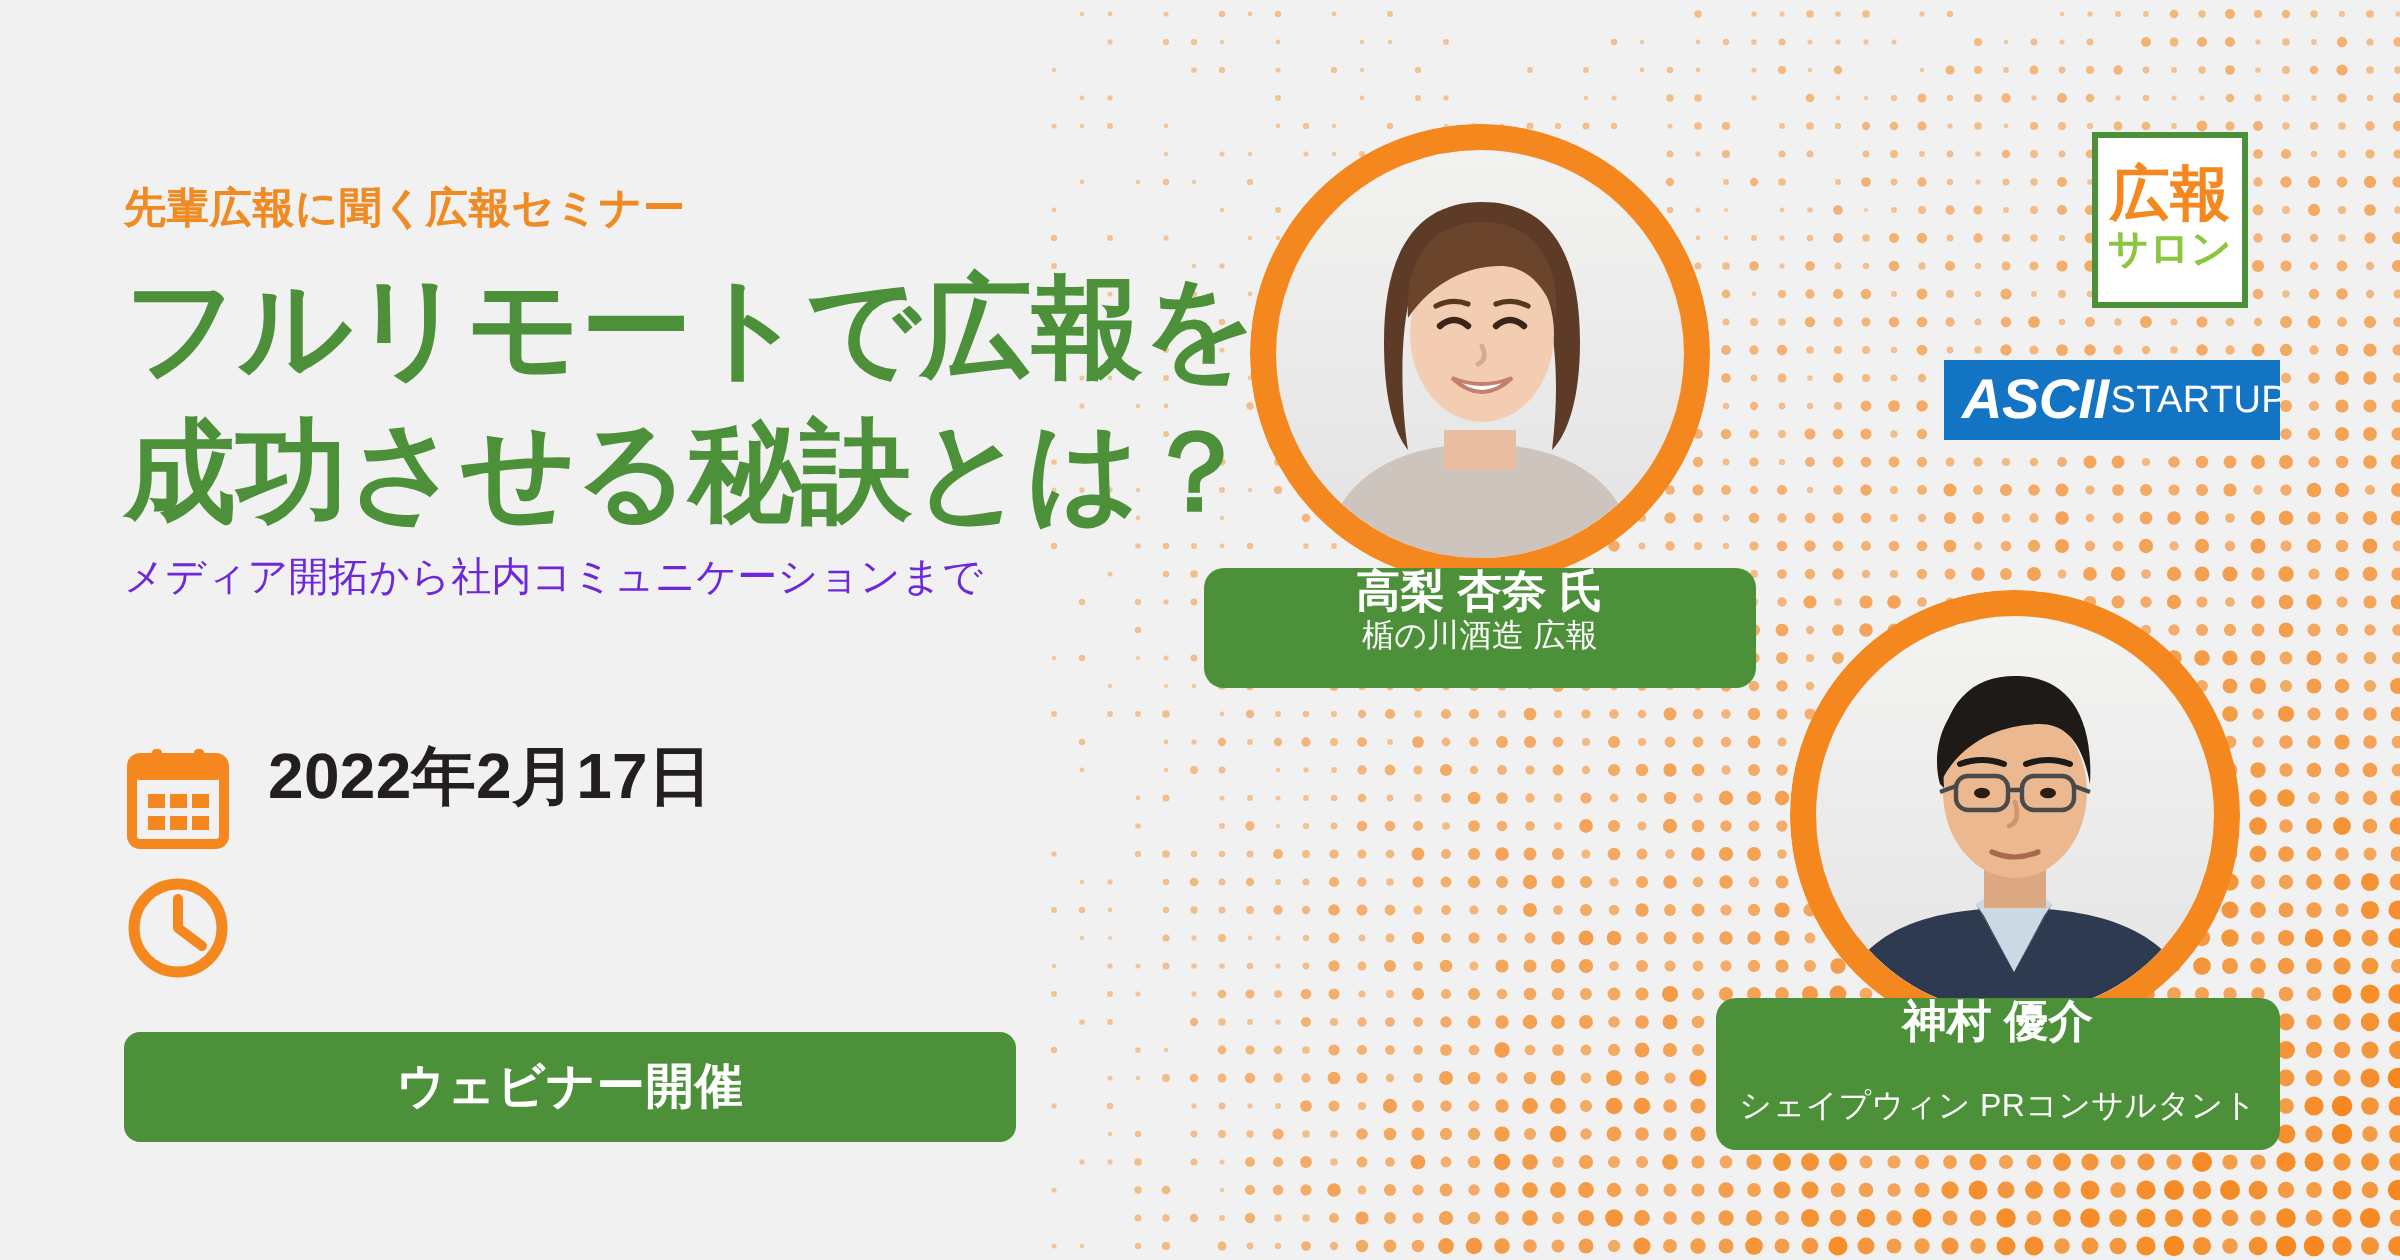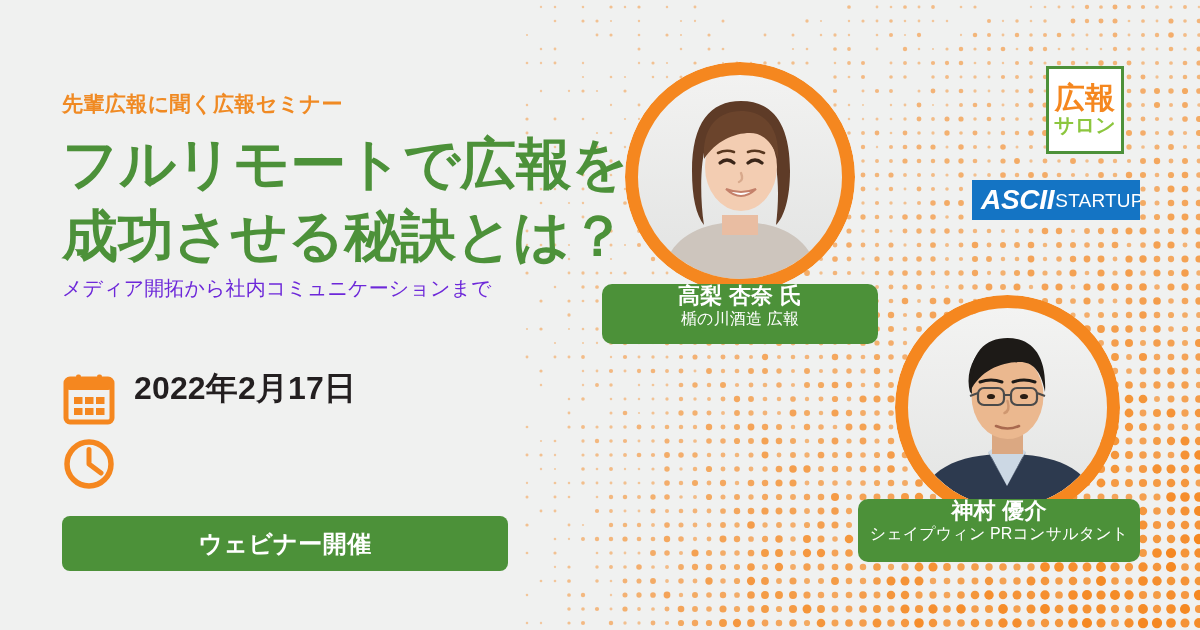--- a/index.html
+++ b/index.html
@@ -73,21 +73,21 @@
 
   
   .nameplate{
     position:absolute;background:#4c9139;border-radius:10px;
     display:flex;flex-direction:column;align-items:center;
     color:#ffffff;z-index:5;box-sizing:border-box;
   }
   .np-name{font-size:22px;font-weight:bold;line-height:1.12;letter-spacing:.01em;white-space:nowrap;}
   .np-role{font-size:16px;font-weight:400;line-height:1.2;letter-spacing:.01em;white-space:nowrap;}
   #nameplate-1{left:602px;top:284px;width:276px;height:60px;}
-  #nameplate-2{left:858px;top:499px;width:282px;height:63px;}
+  #nameplate-2{left:858px;top:499px;width:282px;height:76px;gap:20px;}
 
   
   #logo-prsalon{
     position:absolute;left:1046px;top:66px;width:78px;height:88px;
     background:#ffffff;border:3px solid #4c9139;box-sizing:border-box;
     display:flex;flex-direction:column;align-items:center;justify-content:center;
     z-index:6;
   }
   .ps-top{font-size:30px;font-weight:bold;color:#f5871f;line-height:1;letter-spacing:.01em;}
   .ps-bot{font-size:20px;font-weight:bold;color:#8cc63e;line-height:1.25;letter-spacing:.01em;}

